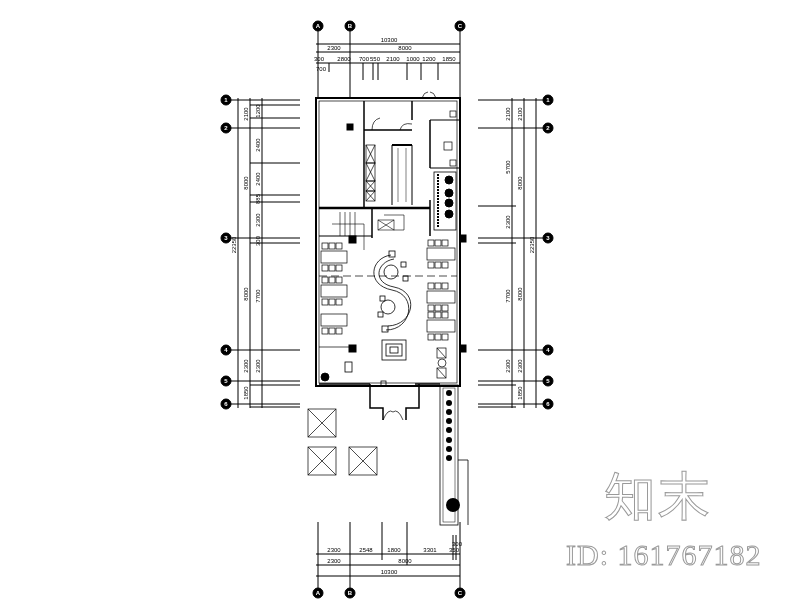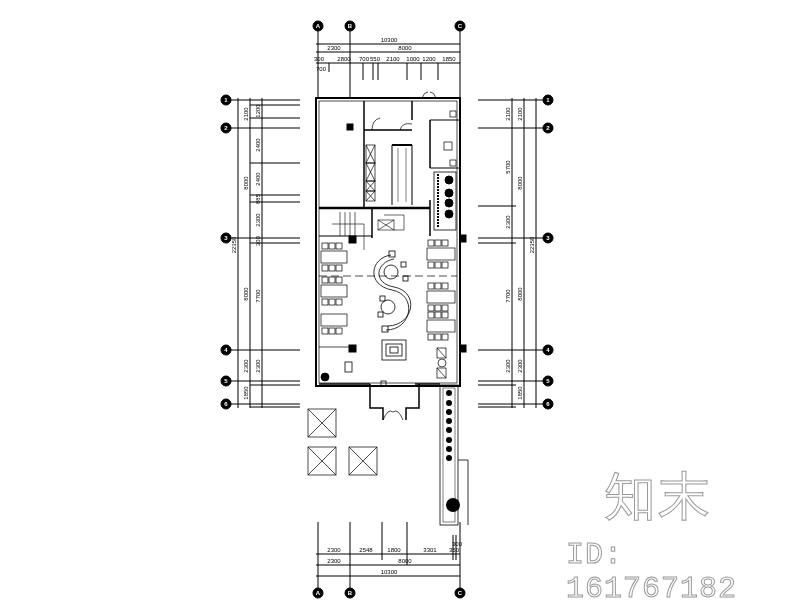--- a/index.html
+++ b/index.html
@@ -1,20 +1,20 @@
 <!DOCTYPE html>
 <html><head>
 <meta charset="utf-8">
 <style>
   html,body{margin:0;padding:0;background:#fff;}
   body{width:800px;height:600px;position:relative;overflow:hidden;font-family:"Liberation Sans",sans-serif;}
   #plan{position:absolute;left:0;top:0;}
   .dim{font-family:"Liberation Sans",sans-serif;font-size:6px;fill:#000;}
   .axis-txt{font-family:"Liberation Sans",sans-serif;font-size:6px;font-weight:bold;fill:#fff;}
-  .wm{position:absolute;color:#fff;-webkit-text-stroke:1px #9a9a9a;font-family:Liberation Mono, monospace;}
+  .wm{position:absolute;color:#fff;-webkit-text-stroke:1px #9a9a9a;font-family:Liberation Serif, serif;}
   #wm-logo{left:604px;top:462px;font-size:52px;letter-spacing:2px;}
   #wm-id{left:566px;top:538px;font-size:30px;letter-spacing:1px;}
 </style>
 </head>
 <body>
 
 <svg id="plan" width="800" height="600" viewBox="0 0 800 600" xmlns="http://www.w3.org/2000/svg">
   <g stroke="#000" fill="none" stroke-width="1">
 
     <line x1="316" y1="44" x2="460" y2="44"></line>

